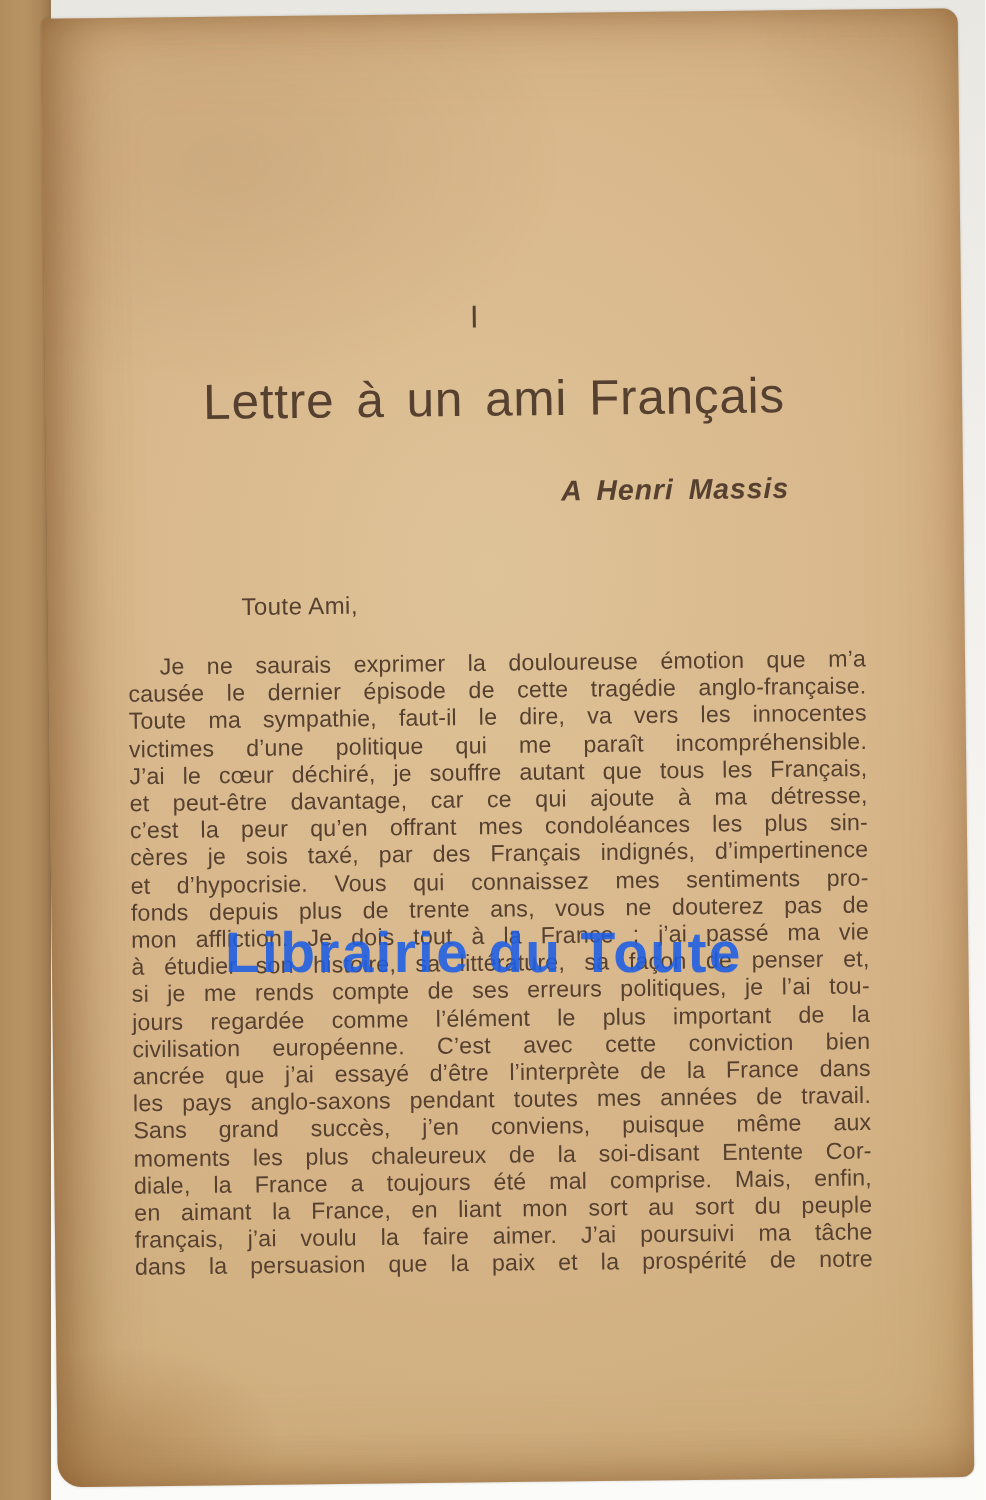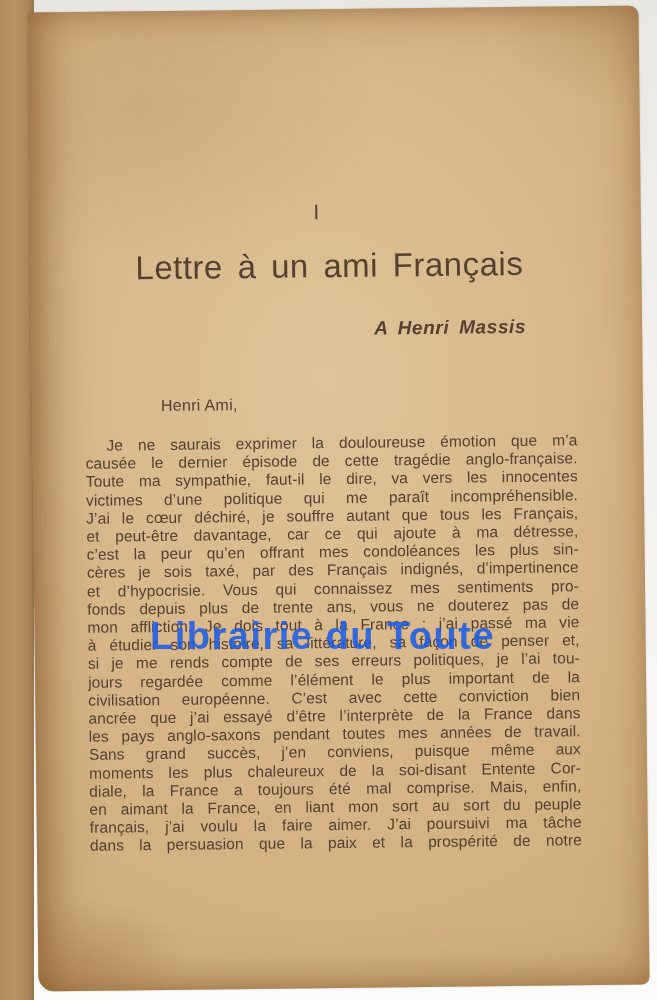--- a/index.html
+++ b/index.html
@@ -82,21 +82,21 @@
 
   <div class="page">
     <div class="text-col">
 
       <div class="section-number">I</div>
 
       <div class="chapter-title">Lettre à un ami Français</div>
 
       <div class="dedication">A Henri Massis</div>
 
-      <div class="salutation">Henri Ami,</div>
+      <div class="salutation">Toute Ami,</div>
 
       <div class="body-paragraph">
           <div class="body-line">Je ne saurais exprimer la douloureuse émotion que m’a</div>
           <div class="body-line">causée le dernier épisode de cette tragédie anglo-française.</div>
           <div class="body-line">Toute ma sympathie, faut-il le dire, va vers les innocentes</div>
           <div class="body-line">victimes d’une politique qui me paraît incompréhensible.</div>
           <div class="body-line">J’ai le cœur déchiré, je souffre autant que tous les Français,</div>
           <div class="body-line">et peut-être davantage, car ce qui ajoute à ma détresse,</div>
           <div class="body-line">c’est la peur qu’en offrant mes condoléances les plus sin-</div>
           <div class="body-line">cères je sois taxé, par des Français indignés, d’impertinence</div>

